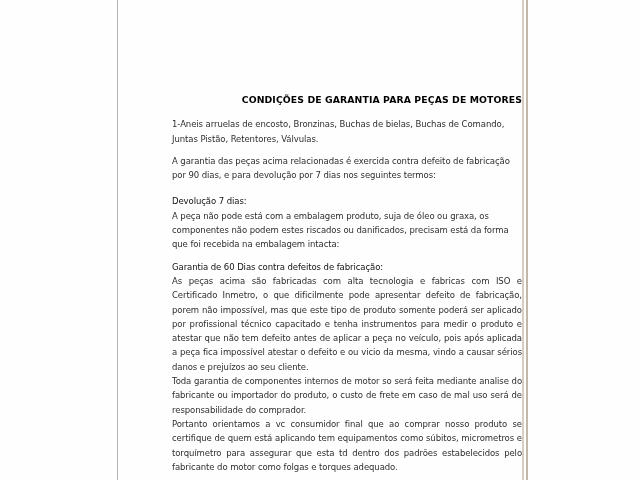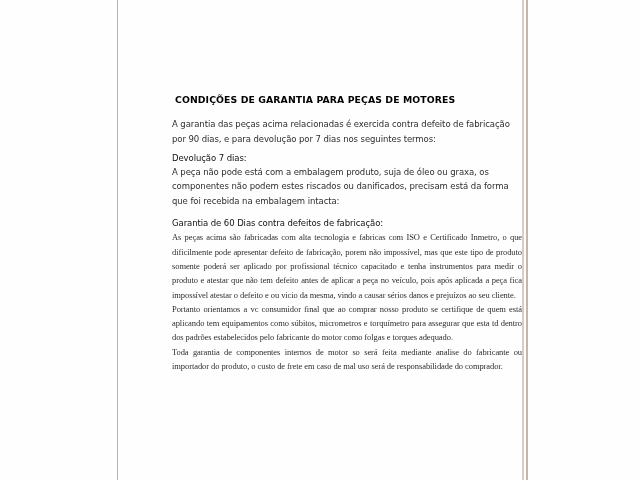--- a/index.html
+++ b/index.html
@@ -35,64 +35,66 @@
     letter-spacing: -0.08px;
     color: #2e2e2e;
   }
   .doc-title {
     font-weight: bold;
     font-size: 9.3px;
     color: #000000;
     letter-spacing: 0.1px;
     margin: 0 0 10px 3px;
     white-space: nowrap;
+    text-align: right;
   }
   .para {
     margin: 0;
     white-space: pre-line;
   }
   .mb8 { margin-bottom: 8px; }
-  .mb1 { margin-bottom: 5px; }
+  .mb1 { margin-bottom: 12px; }
   .head {
     font-weight: normal;
     color: #111111;
     margin: 0;
   }
   .just {
     margin: 0;
     text-align: justify;
     white-space: normal;
-    font-family: Liberation Serif, serif;
   }
 </style>
 </head>
 <body>
 
 <div id="canvas">
 
   <div id="left-rule" class="vrule"></div>
   <div id="right-rule-outer" class="vrule"></div>
   <div id="right-rule-inner" class="vrule"></div>
 
   <div id="doc">
 
     <div class="doc-title">CONDIÇÕES DE GARANTIA PARA PEÇAS DE MOTORES</div>
 
+    <p class="para mb8">1-Aneis arruelas de encosto, Bronzinas, Buchas de bielas, Buchas de Comando,
+Juntas Pistão, Retentores, Válvulas.</p>
 
     <p class="para mb1">A garantia das peças acima relacionadas é exercida contra defeito de fabricação
 por 90 dias, e para devolução por 7 dias nos seguintes termos:</p>
 
     <p class="head">Devolução 7 dias:</p>
 
     <p class="para mb8">A peça não pode está com a embalagem produto, suja de óleo ou graxa, os
 componentes não podem estes riscados ou danificados, precisam está da forma
 que foi recebida na embalagem intacta:</p>
 
     <p class="head mb8">Garantia de 60 Dias contra defeitos de fabricação:</p>
 
     <p class="just">As peças acima são fabricadas com alta tecnologia e fabricas com ISO e Certificado Inmetro, o que dificilmente pode apresentar defeito de fabricação, porem não impossível, mas que este tipo de produto somente poderá ser aplicado por profissional técnico capacitado e tenha instrumentos para medir o produto e atestar que não tem defeito antes de aplicar a peça no veículo, pois após aplicada a peça fica impossível atestar o defeito e ou vicio da mesma, vindo a causar sérios danos e prejuízos ao seu cliente.</p>
 
+    <p class="just">Toda garantia de componentes internos de motor so será feita mediante analise do fabricante ou importador do produto, o custo de frete em caso de mal uso será de responsabilidade do comprador.</p>
+
     <p class="just mb8">Portanto orientamos a vc consumidor final que ao comprar nosso produto se certifique de quem está aplicando tem equipamentos como súbitos, micrometros e torquímetro para assegurar que esta td dentro dos padrões estabelecidos pelo fabricante do motor como folgas e torques adequado.</p>
-
-    <p class="just">Toda garantia de componentes internos de motor so será feita mediante analise do fabricante ou importador do produto, o custo de frete em caso de mal uso será de responsabilidade do comprador.</p>
 
   </div>
 </div>
 
 </body></html>

